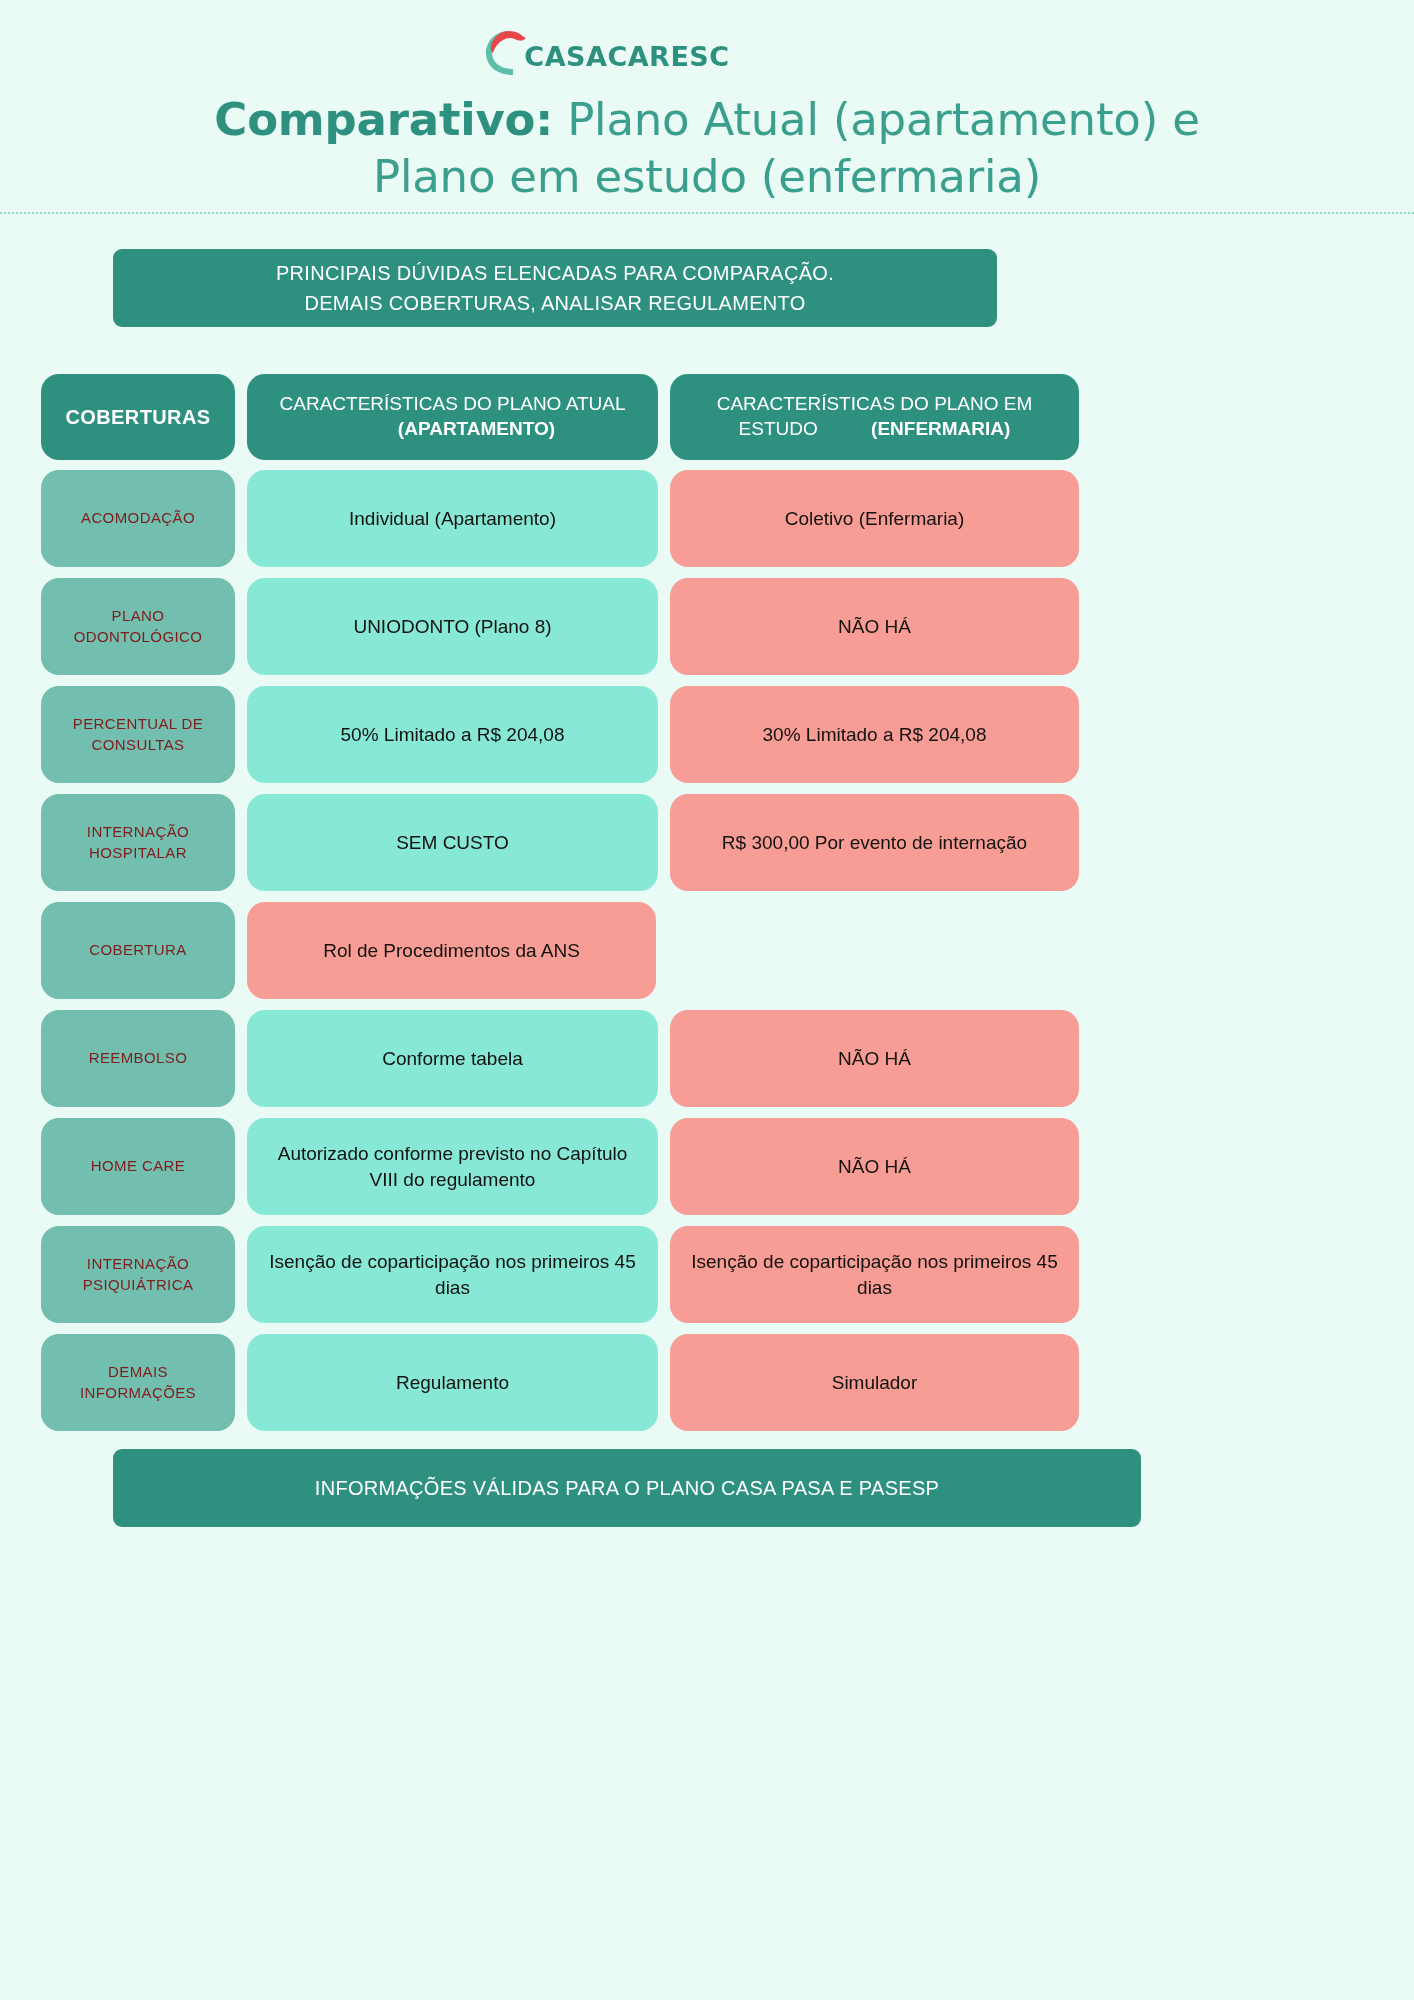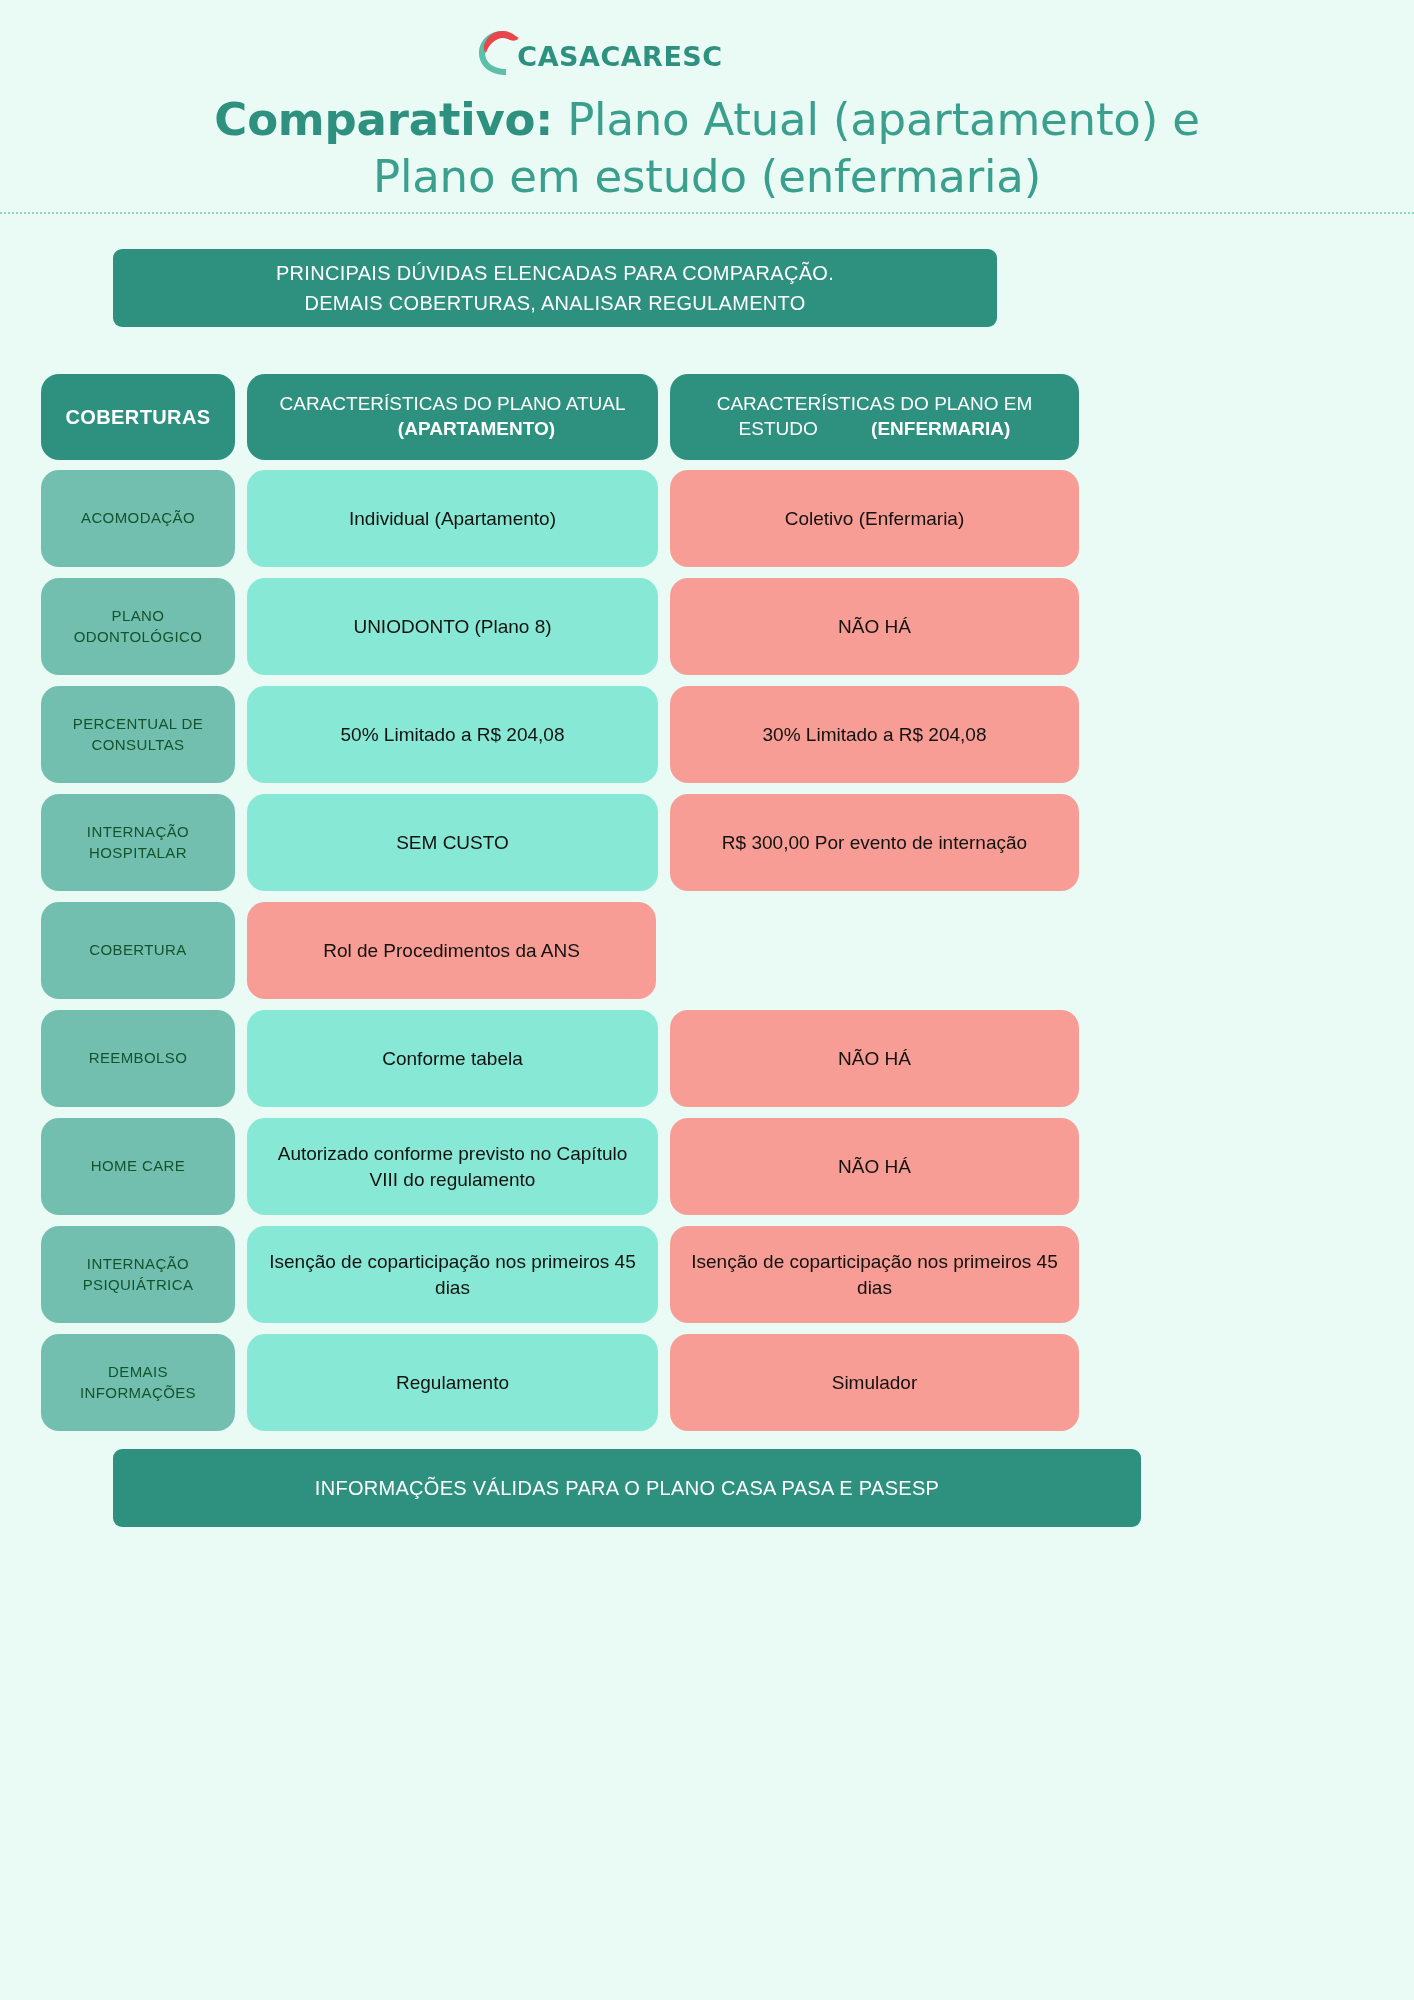--- a/index.html
+++ b/index.html
@@ -17,21 +17,21 @@
     position: relative;
     width: 1414px;
     height: 2000px;
     box-sizing: border-box;
   }
 
   
   .logo-wrap {
     position: absolute;
     top: 28px;
-    left: 8px;
+    left: 15px;
     width: 1182px;
     display: flex;
     justify-content: center;
     align-items: flex-end;
   }
   .logo {
     display: flex;
     align-items: center;
     gap: 0px;
   }
@@ -145,21 +145,21 @@
     font-size: 20px;
     letter-spacing: 0.4px;
   }
   .row-header .hdr-strong { font-weight: bold; margin-left: 48px; }
 
   
   .row-body { margin-bottom: 11px; }
   .row-body .cell { height: 97px; }
   .row-body .col-label {
     background: #72bfaf;
-    color: #14532d;
+    color: #7f1d1d;
     font-size: 15px;
     line-height: 1.35;
     letter-spacing: 0.4px;
   }
   .row-body .col-current {
     background: #88e8d6;
     color: #12120f;
     font-size: 19px;
     line-height: 1.35;
   }

